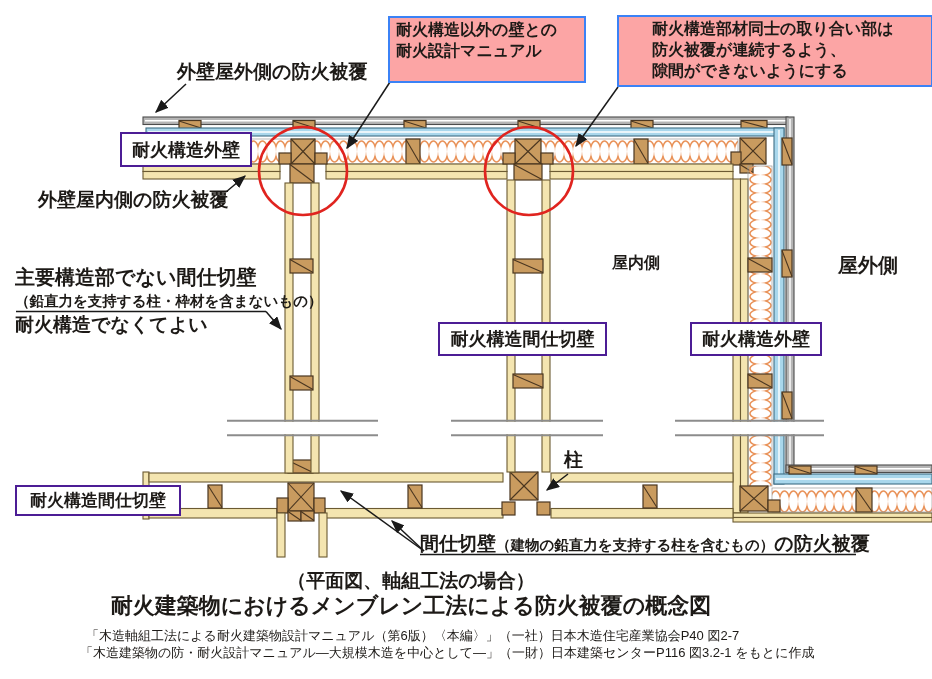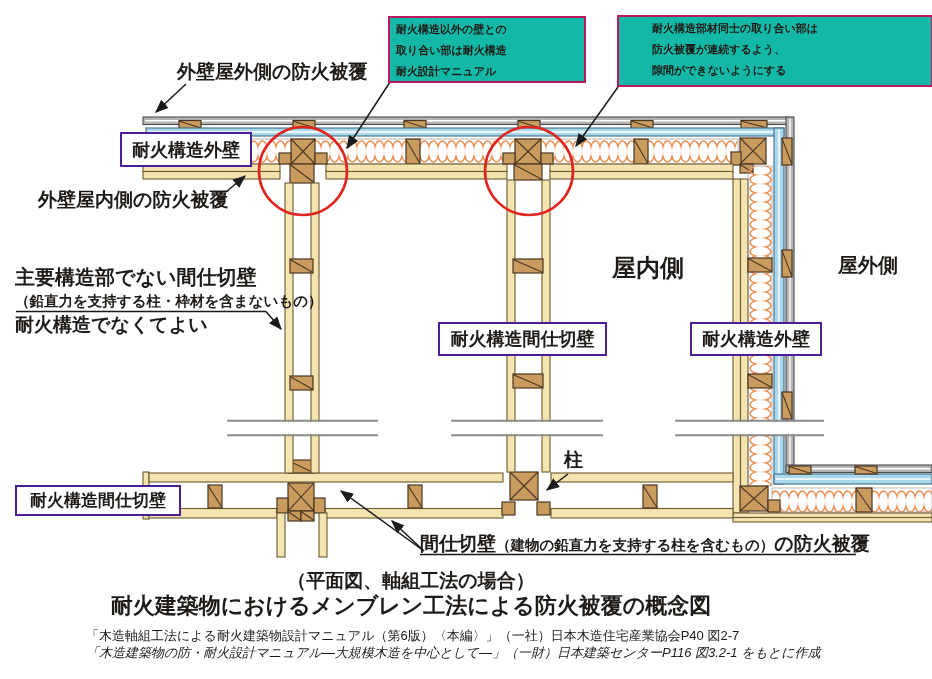--- a/index.html
+++ b/index.html
@@ -2,22 +2,22 @@
 <html><head>
 <meta charset="utf-8">
 <style>
   html,body{margin:0;padding:0;background:#ffffff;}
   .stage{position:relative;width:932px;height:679px;background:#fff;overflow:hidden;
          font-family:"Liberation Sans","DejaVu Sans",sans-serif;color:#1d1a17;}
   .stage svg{position:absolute;left:0;top:0;}
   .lbl{position:absolute;font-weight:bold;white-space:nowrap;line-height:1.15;}
   .box{position:absolute;background:#fff;border:2px solid #4c1d95;font-weight:bold;
        display:flex;align-items:center;justify-content:center;white-space:nowrap;}
-  .callout{position:absolute;background:#14b8a6;border:2px solid #be185d;font-weight:bold;
-       font-size:11px;line-height:21px;padding:1px 6px;white-space:nowrap;}
+  .callout{position:absolute;background:#fca5a5;border:2px solid #3b82f6;font-weight:bold;
+       font-size:16px;line-height:21px;padding:1px 6px;white-space:nowrap;}
   .center-line{position:absolute;left:0;width:822px;text-align:center;font-weight:bold;white-space:nowrap;}
   .src{position:absolute;font-size:13px;line-height:17px;white-space:nowrap;font-weight:normal;}
   
   .wood{fill:#c99b5f;stroke:#4a3620;stroke-width:1.2;}
   .cream{fill:#f4e5b0;stroke:#6b5a32;stroke-width:1.1;}
   .grayb{fill:#b5b5b5;stroke:#4c4c4c;stroke-width:1.1;}
   .blueb{fill:#a9d7ec;stroke:#3f6e86;stroke-width:1.1;}
   .insB{stroke:#9a9a9a;stroke-width:.7;}
   .wline{stroke:#ffffff;stroke-width:1.4;fill:none;}
   .dline{stroke:#4a3620;stroke-width:1.1;fill:none;}
@@ -257,47 +257,46 @@
 </svg>
 
   <div class="lbl" style="left:177px;top:61px;font-size:19px;">外壁屋外側の防火被覆</div>
 
   <div class="box" style="left:120px;top:132px;width:128px;height:31px;font-size:18px;">耐火構造外壁</div>
 
   <div class="lbl" style="left:38px;top:189px;font-size:19px;">外壁屋内側の防火被覆</div>
 
   <div class="callout" style="left:388px;top:16px;width:182px;height:61px;">
     <div>耐火構造以外の壁との</div>
-    <div>取り合い部は耐火構造</div>
     <div>耐火設計マニュアル</div>
   </div>
 
   <div class="callout" style="left:617px;top:15px;width:273px;height:66px;padding-left:33px;">
     <div>耐火構造部材同士の取り合い部は</div>
     <div>防火被覆が連続するよう、</div>
     <div>隙間ができないようにする</div>
   </div>
 
   <div class="lbl" style="left:15px;top:266px;font-size:20px;">主要構造部でない間仕切壁</div>
   <div class="lbl" style="left:15px;top:314px;font-size:19px;">耐火構造でなくてよい</div>
   <div class="lbl" style="left:15px;top:293px;font-size:14.5px;">（鉛直力を支持する柱・枠材を含まないもの）</div>
 
-  <div class="lbl" style="left:612px;top:254px;font-size:24px;">屋内側</div>
+  <div class="lbl" style="left:612px;top:254px;font-size:16px;">屋内側</div>
   <div class="lbl" style="left:838px;top:254px;font-size:20px;">屋外側</div>
 
   <div class="box" style="left:438px;top:322px;width:165px;height:30px;font-size:18px;">耐火構造間仕切壁</div>
   <div class="box" style="left:690px;top:322px;width:128px;height:30px;font-size:18px;">耐火構造外壁</div>
 
   <div class="box" style="left:15px;top:485px;width:162px;height:27px;font-size:17px;">耐火構造間仕切壁</div>
 
   <div class="lbl" style="left:564px;top:449px;font-size:19px;">柱</div>
 
   <div class="lbl" style="left:420px;top:533px;font-size:19px;">
     <span>間仕切壁</span><span style="font-size:14.5px;">（建物の鉛直力を支持する柱を含むもの）</span><span>の防火被覆</span>
   </div>
 
   <div class="center-line" style="top:568px;font-size:19px;">（平面図、軸組工法の場合）</div>
   <div class="center-line" style="top:591px;font-size:22px;">耐火建築物におけるメンブレン工法による防火被覆の概念図</div>
 
   <div class="src" style="left:86px;top:627px;">「木造軸組工法による耐火建築物設計マニュアル（第6版）〈本編〉」（一社）日本木造住宅産業協会P40 図2-7</div>
-  <div class="src" style="left:86px;top:644px;font-style:italic;">「木造建築物の防・耐火設計マニュアル―大規模木造を中心として―」（一財）日本建築センターP116 図3.2-1 をもとに作成</div>
+  <div class="src" style="left:80px;top:644px;">「木造建築物の防・耐火設計マニュアル―大規模木造を中心として―」（一財）日本建築センターP116 図3.2-1 をもとに作成</div>
 
 </div>
 
 </body></html>

